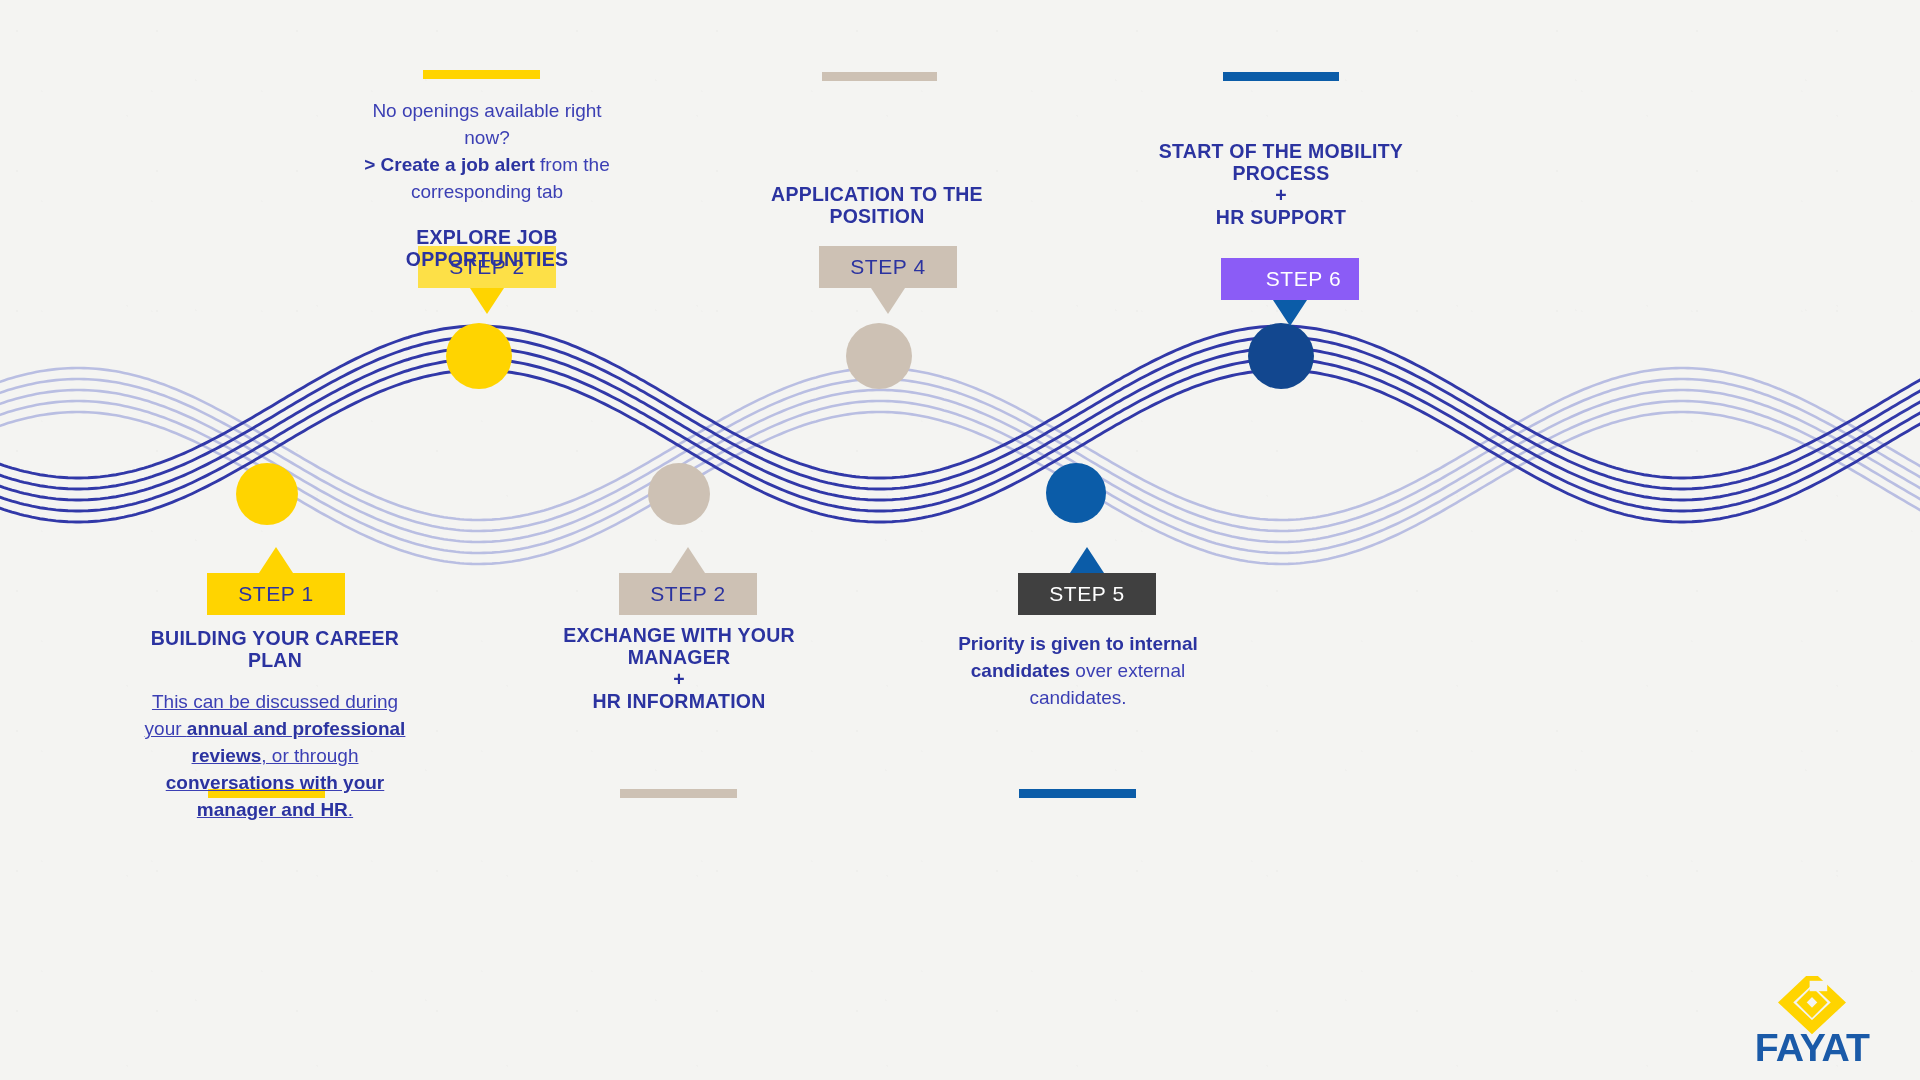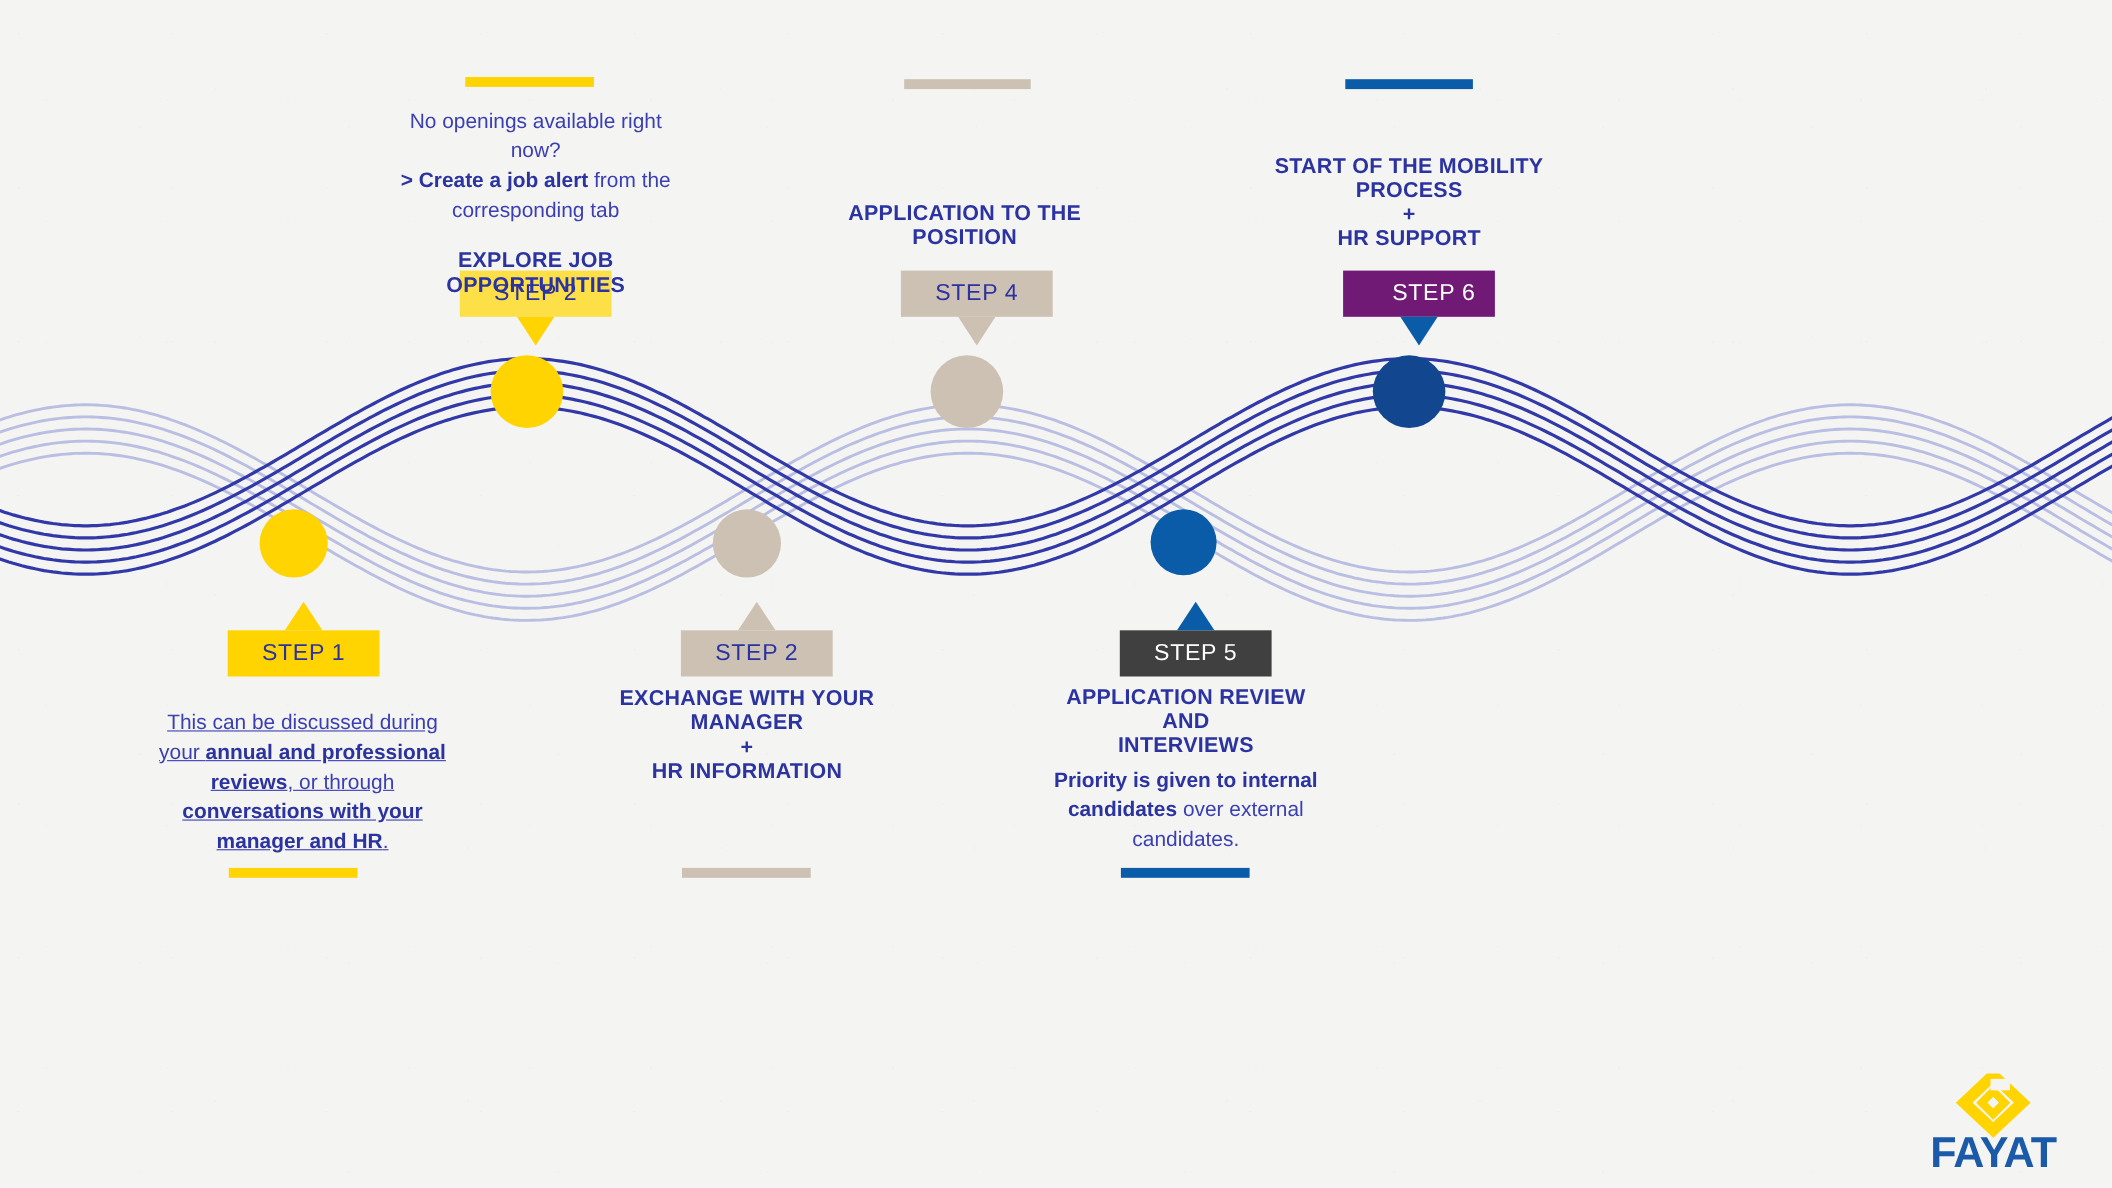--- a/index.html
+++ b/index.html
@@ -91,21 +91,21 @@
 <div class="rule" style="left: 1019px; top: 789px; width: 117px; background: rgb(11, 92, 168);"></div>
 
 <div class="step-badge badge-down" style="left: 418px; top: 246px; background: #fde047; color: rgb(255, 212, 0);">
   <span style="color: rgb(43, 51, 160);">STEP 2</span>
   <i class="tail"></i>
 </div>
 <div class="step-badge badge-down" style="left: 819px; top: 246px; background: rgb(205, 193, 180); color: rgb(205, 193, 180);">
   <span style="color: rgb(43, 51, 160);">STEP 4</span>
   <i class="tail"></i>
 </div>
-<div class="step-badge badge-down" style="left: 1221px; top: 246px; background: #701a75; color: rgb(11, 92, 168); padding-left: 27px;">
+<div class="step-badge badge-down" style="left: 1221px; top: 258px; background: #8b5cf6; color: rgb(11, 92, 168); padding-left: 27px;">
   <span style="color: rgb(255, 255, 255);">STEP 6</span>
   <i class="tail"></i>
 </div>
 
 <div class="step-badge badge-up" style="left: 207px; top: 573px; background: rgb(255, 212, 0); color: rgb(255, 212, 0);">
   <span style="color: rgb(43, 51, 160);">STEP 1</span>
   <i class="tail"></i>
 </div>
 <div class="step-badge badge-up" style="left: 619px; top: 573px; background: rgb(205, 193, 180); color: rgb(205, 193, 180);">
   <span style="color: rgb(43, 51, 160);">STEP 2</span>
@@ -123,29 +123,29 @@
 
 <div class="blk" style="left:756px; top:183px; width:242px;">
   <div class="hdln">APPLICATION TO THE<br>POSITION</div>
 </div>
 
 <div class="blk" style="left:1155px; top:140px; width:252px;">
   <div class="hdln">START OF THE MOBILITY PROCESS<br>+<br>HR SUPPORT</div>
 </div>
 
 <div class="blk" style="left:138px; top:627px; width:274px;">
+  <div class="hdln">BUILDING YOUR CAREER PLAN</div>
   <div class="body-txt" style="margin-top:18px;text-decoration:underline;">This can be discussed during your <b>annual and professional reviews</b>, or through <b>conversations with your manager and HR</b>.</div>
 </div>
 
 <div class="blk" style="left:531px; top:624px; width:296px;">
   <div class="hdln">EXCHANGE WITH YOUR MANAGER<br>+<br>HR INFORMATION</div>
 </div>
 
 <div class="blk" style="left:950px; top:623px; width:256px;">
-  <div class="hdln">APPLICATION REVIEW AND<br>INTERVIEWS</div>
   <div class="body-txt" style="margin-top:8px;"><b>Priority is given to internal candidates</b> over external candidates.</div>
 </div>
 
 <svg id="fayat-logo" viewBox="0 0 200 112">
   <g>
     <path id="logo-diamond-outer" d="M100 2 L133 33 L100 64 L67 33 Z" fill="none" stroke-width="13" stroke="#ffd400"></path>
     <path id="logo-diamond-inner" d="M100 20 L113 33 L100 46 L87 33 Z" fill="none" stroke-width="9" stroke="#ffd400"></path>
     <rect id="logo-diamond-notch" x="97" y="6" width="22" height="13" transform="rotate(0 108 12)" fill="#f4f4f2"></rect>
   </g>
   <text id="fayat-wordmark" x="100" y="106" text-anchor="middle" font-family="'Liberation Sans', sans-serif" font-weight="bold" font-size="49" letter-spacing="-1" fill="#1a5aa8">FAYAT</text>

